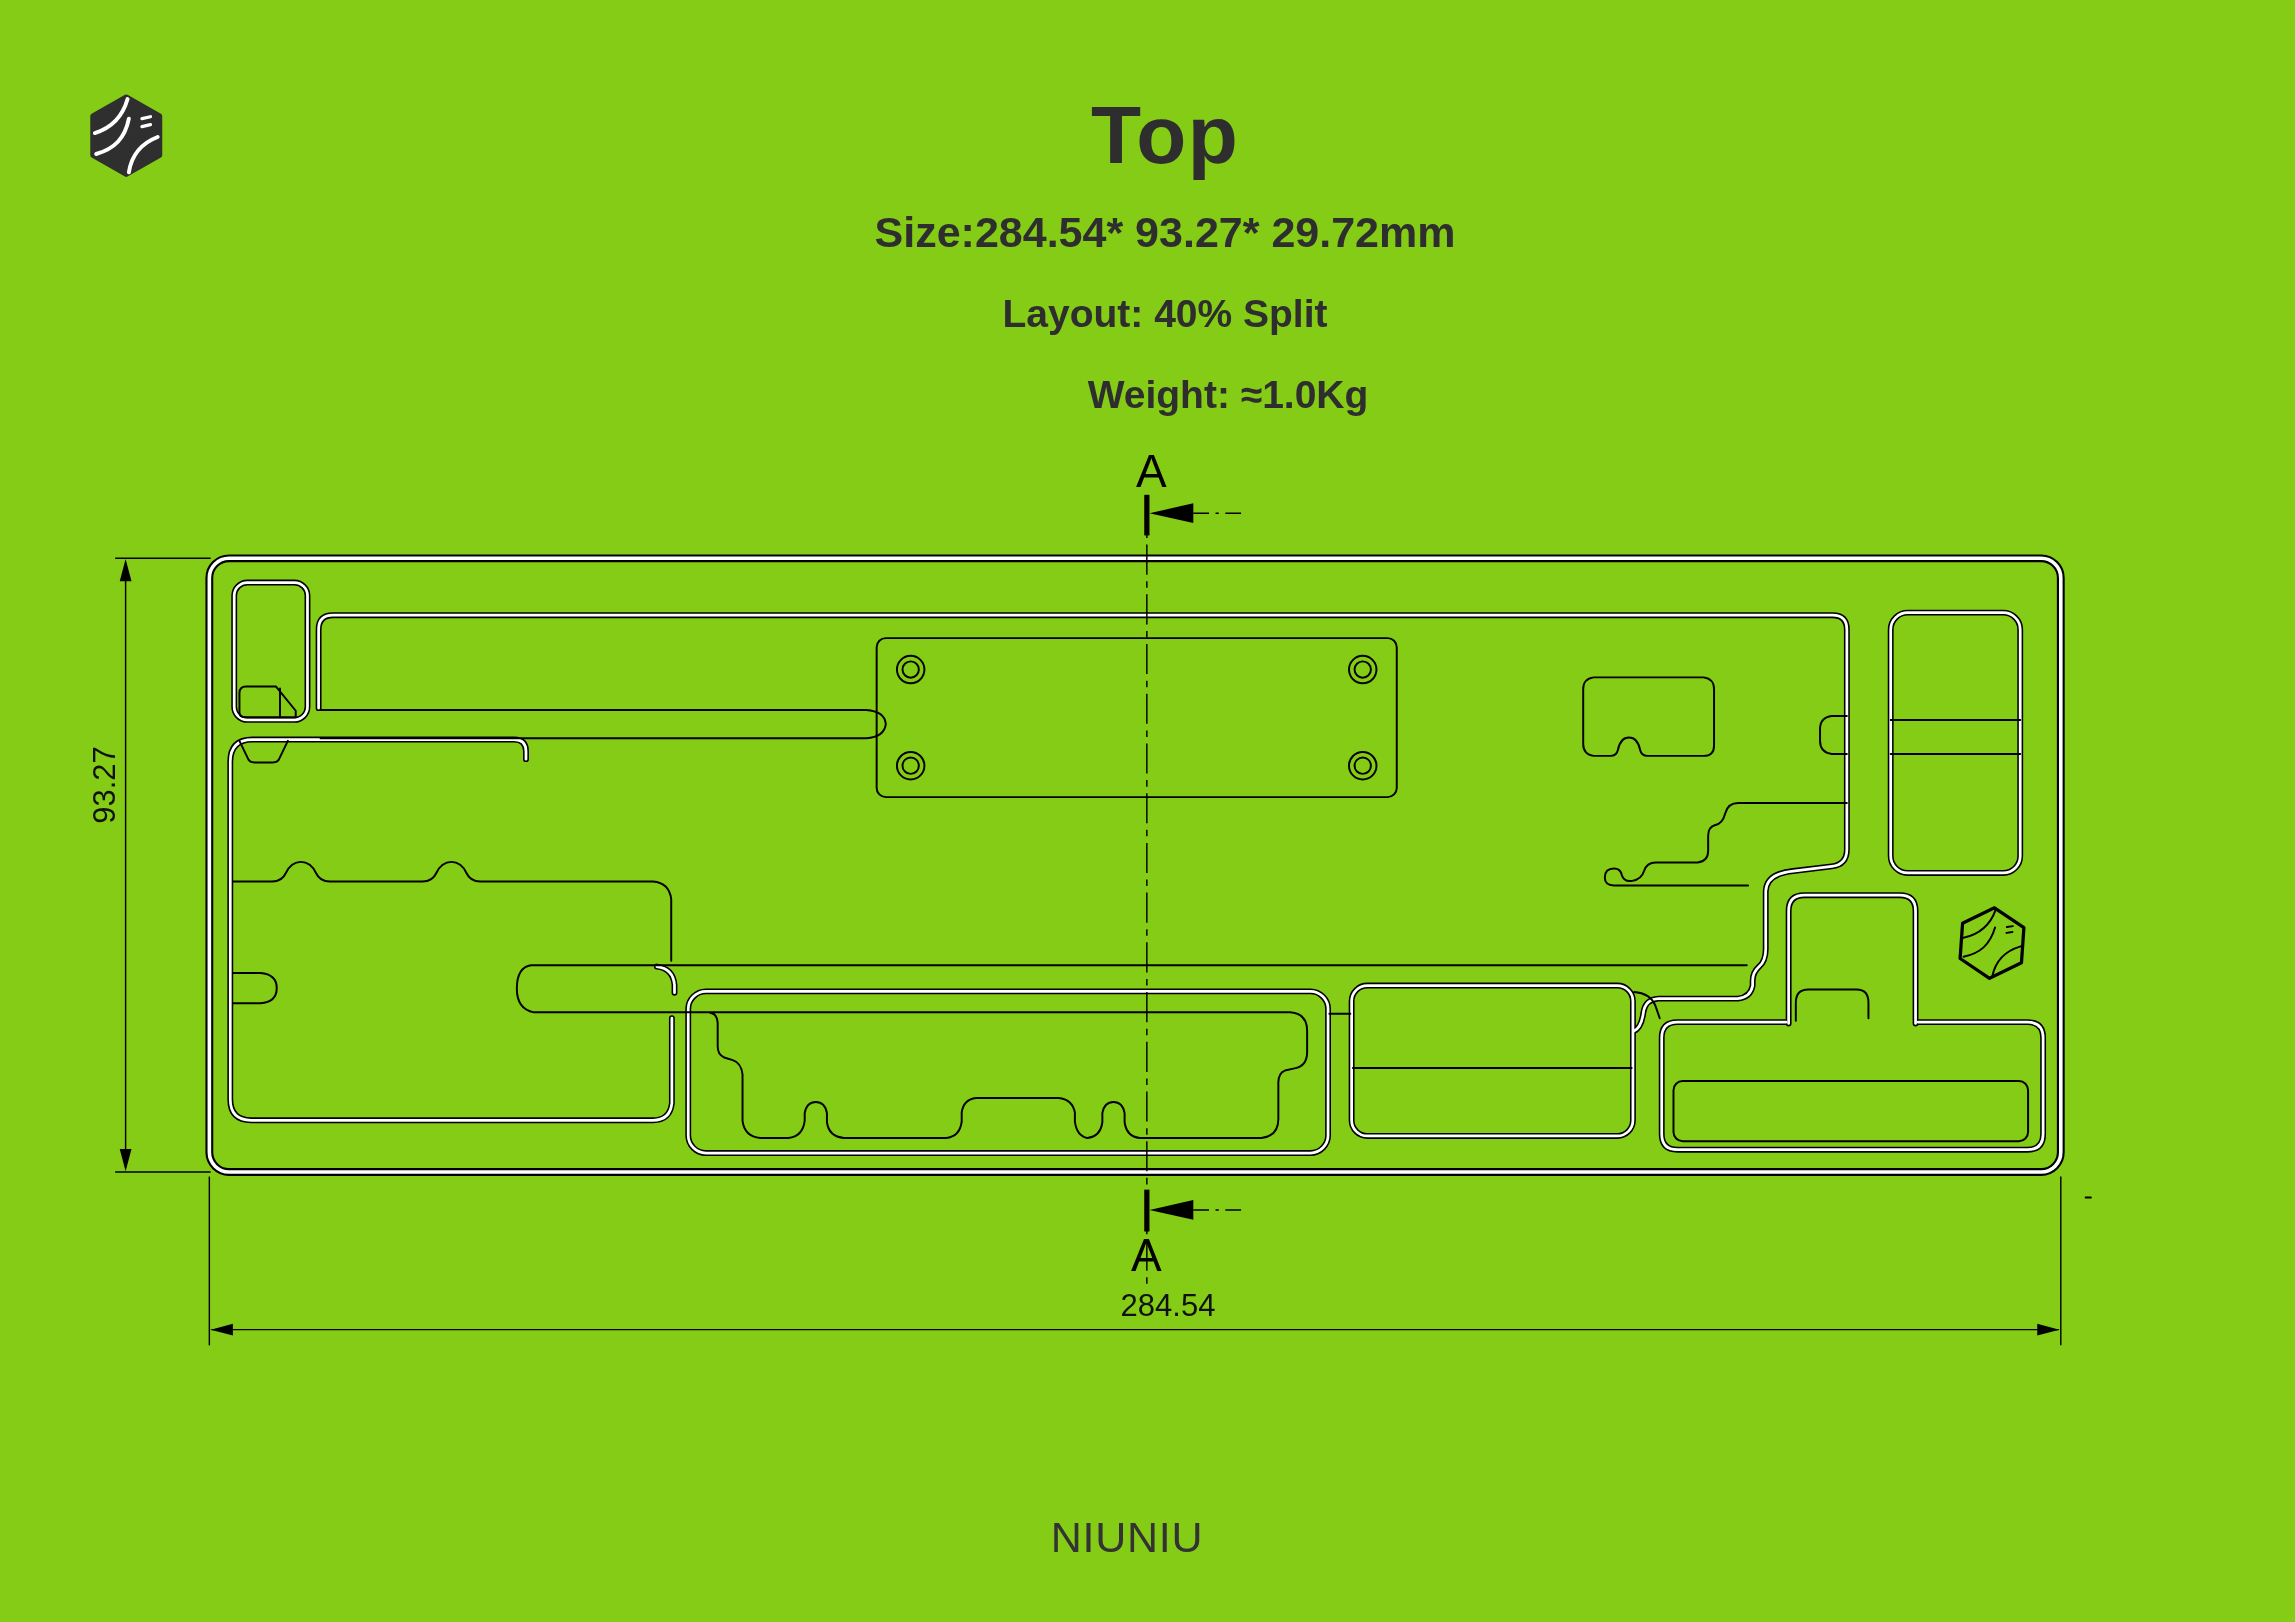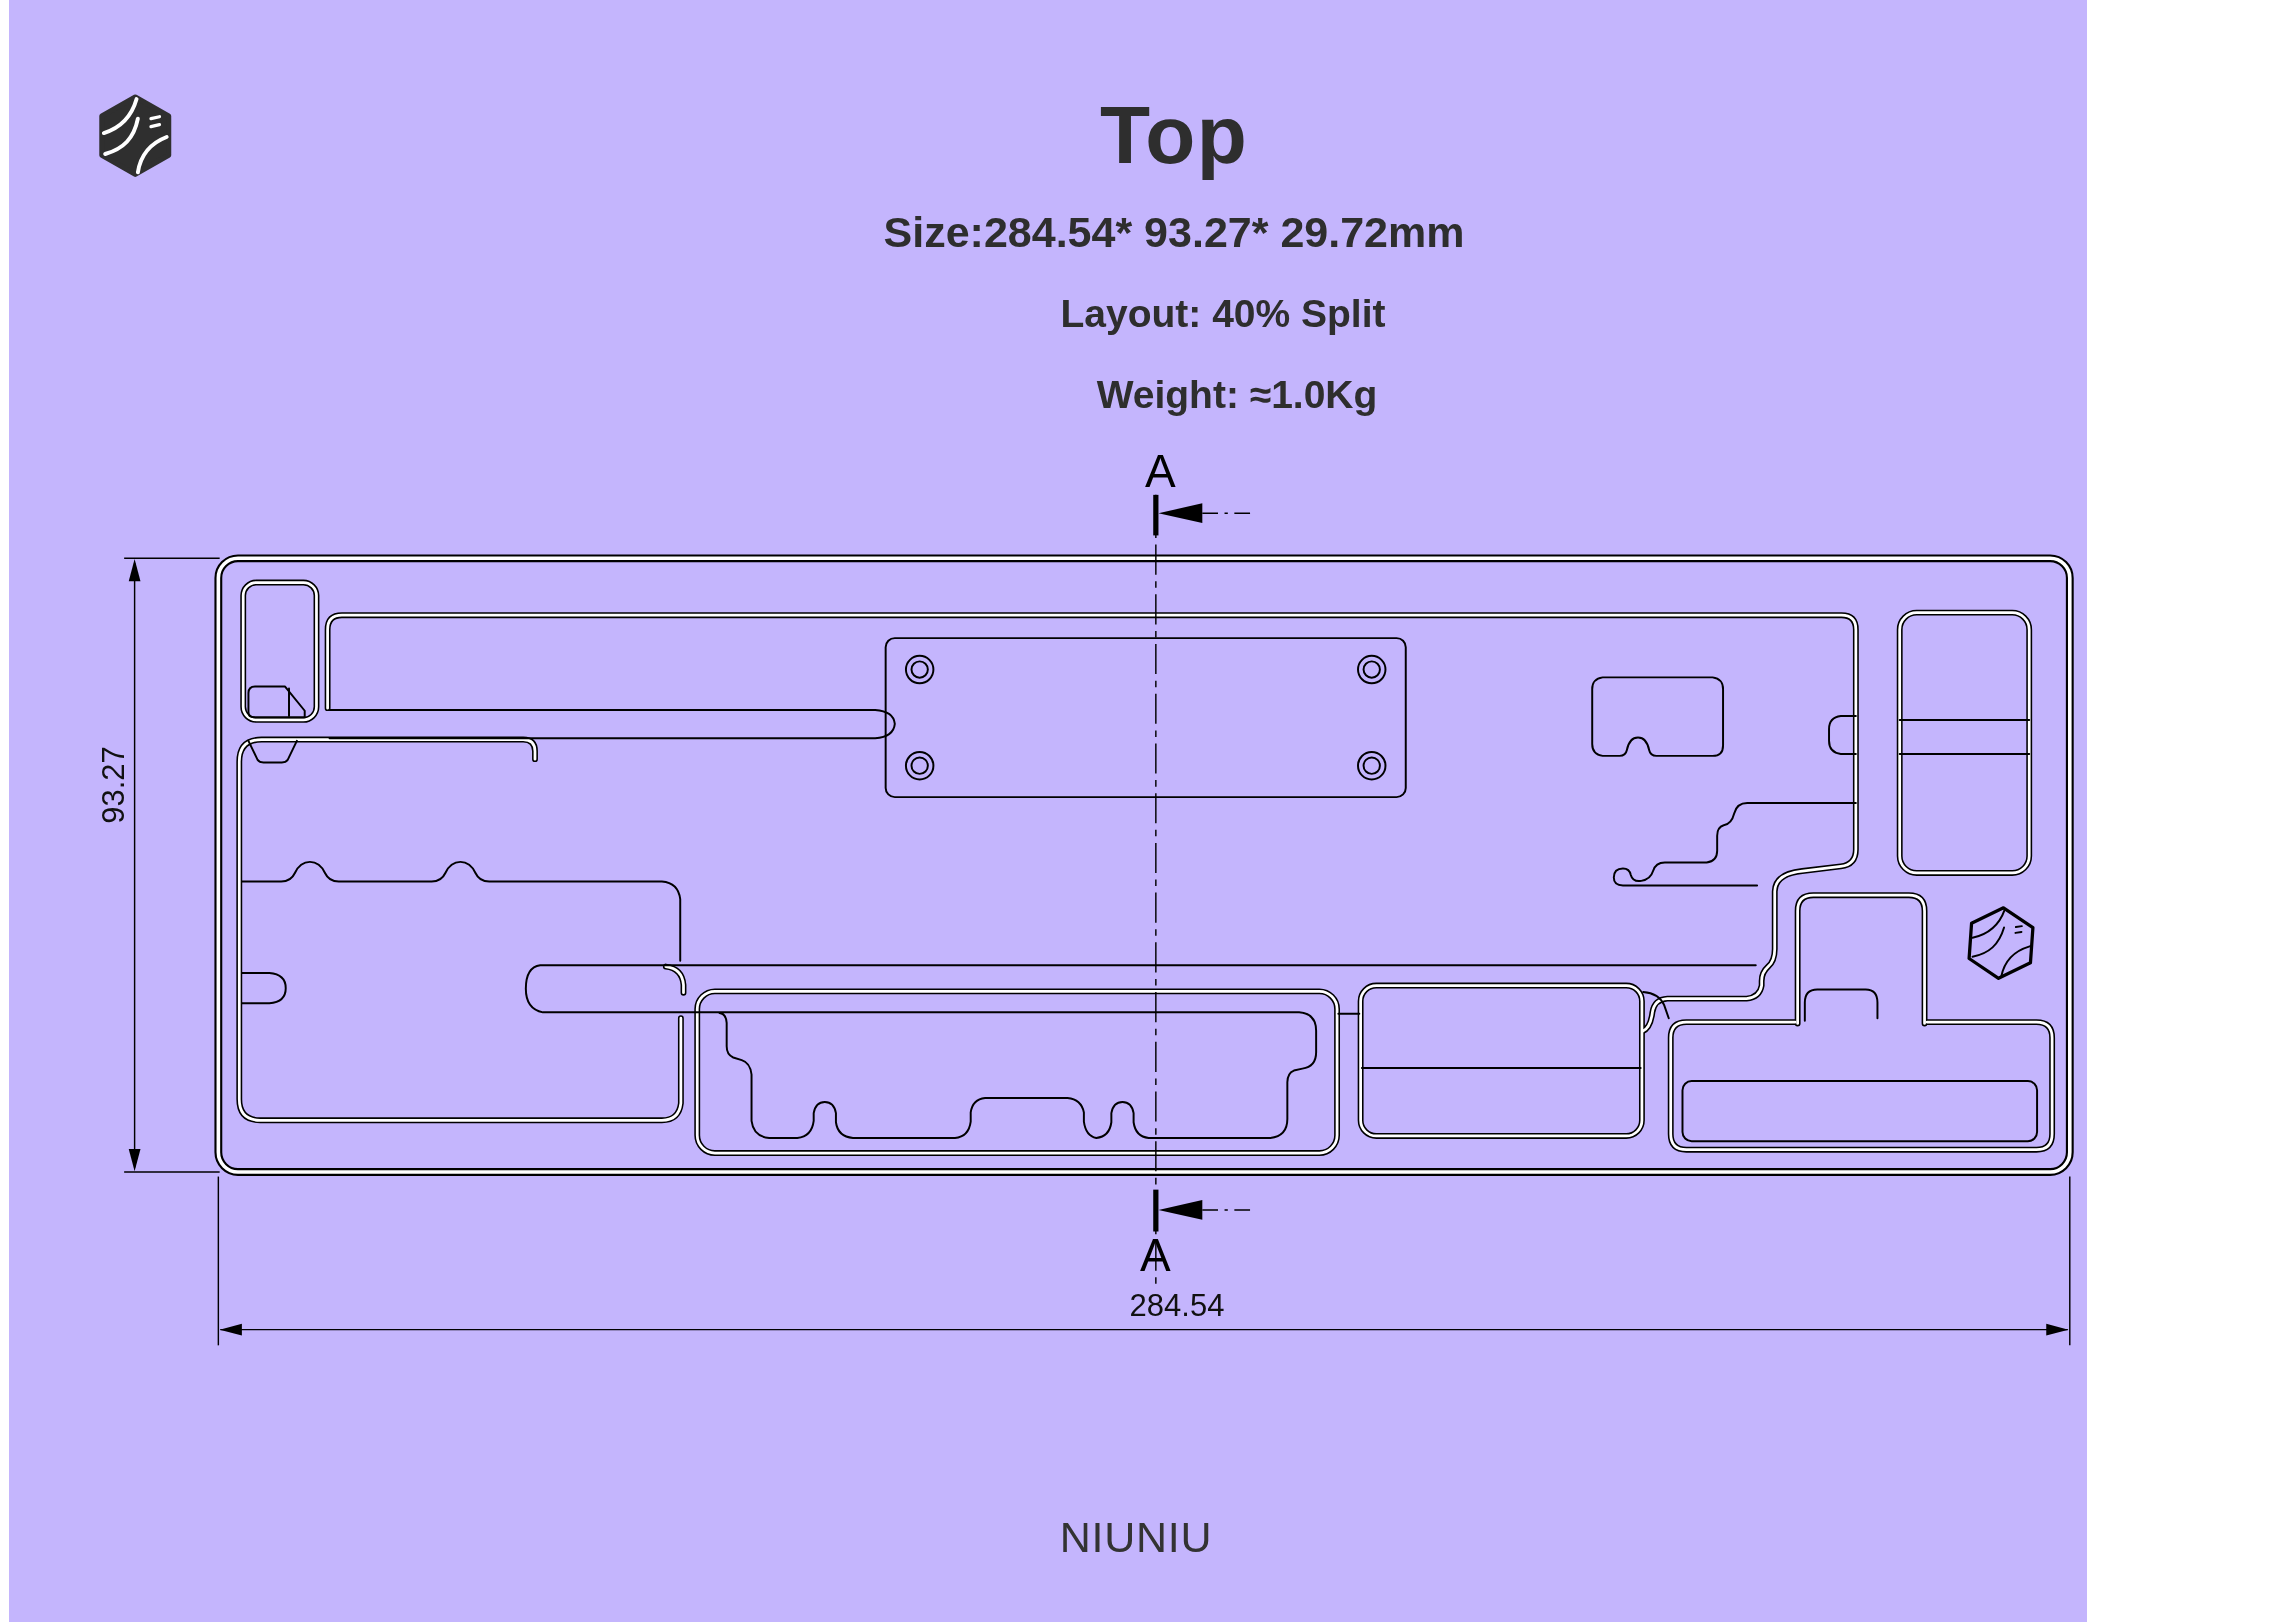--- a/index.html
+++ b/index.html
@@ -1,17 +1,17 @@
 <!DOCTYPE html>
 <html style="font-size:10.5px"><head>
 <meta charset="utf-8">
 <style>
   html,body{margin:0;padding:0;background:#ffffff;}
-  .sheet{position:relative;width:2078px;height:1623px;background:#c4b5fd;overflow:hidden;
-         font-family:"Liberation Sans",sans-serif;color:#2e2e2e;margin-left:9px;}
+  .sheet{position:relative;width:2295px;height:1623px;background:#84cc16;overflow:hidden;
+         font-family:"Liberation Sans",sans-serif;color:#2e2e2e;}
   .abs{position:absolute;white-space:nowrap;}
   .ctr{transform:translateX(-50%);text-align:center;}
   .title{font-size:82px;font-weight:bold;letter-spacing:1.3px;color:#2e2e2e;}
   .spec{font-size:43px;font-weight:bold;color:#2e2e2e;}
   .seclabel{font-size:46px;font-weight:500;color:#000;}
   .dimtext{font-size:31px;font-weight:400;color:#111;}
   .brand{font-size:43px;font-weight:normal;letter-spacing:0.7px;color:#333;}
   .vdim{transform:translate(-50%,-50%) rotate(-90deg);transform-origin:center center;}
   svg{position:absolute;left:0;top:0;}
   .k  {fill:none;stroke:#000;stroke-width:3;stroke-linecap:round;stroke-linejoin:round;}
@@ -128,21 +128,21 @@
       <polygon points="51,3 98,30 98,84 51,111 4,84 4,30" fill="none" stroke="#000" stroke-width="5" stroke-linejoin="round"></polygon>
       <path d="M 53,6 C 46,31 31,45 7,52" fill="none" stroke="#000" stroke-width="3" stroke-linecap="round"></path>
       <path d="M 9,81 C 34,74 48,60 54,33" fill="none" stroke="#000" stroke-width="3" stroke-linecap="round"></path>
       <path d="M 55,108 C 58,84 71,68 95,59" fill="none" stroke="#000" stroke-width="3" stroke-linecap="round"></path>
       <path d="M 72,31 l 9,-2 M 72,40 l 9,-2" stroke="#000" stroke-width="3" stroke-linecap="round"></path>
     </g>
   </svg>
 
   <div class="abs ctr title" style="left:1165px;top:88px;">Top</div>
   <div class="abs ctr spec" style="left:1165px;top:208px;">Size:284.54* 93.27* 29.72mm</div>
-  <div class="abs ctr spec" style="left:1214px;top:292px;font-size:39px;">Layout: 40% Split</div>
+  <div class="abs ctr spec" style="left:1165px;top:292px;font-size:39px;">Layout: 40% Split</div>
   <div class="abs ctr spec" style="left:1228px;top:373px;font-size:39px;">Weight: ≈1.0Kg</div>
 
   <div class="abs seclabel" style="left:1136px;top:444px;">A</div>
   <div class="abs seclabel" style="left:1131px;top:1228px;">A</div>
 
   <div class="abs dimtext vdim" style="left:105px;top:785px;">93.27</div>
   <div class="abs ctr dimtext" style="left:1168px;top:1288px;">284.54</div>
 
   <div class="abs ctr brand" style="left:1127px;top:1513px;">NIUNIU</div>
 </div>

